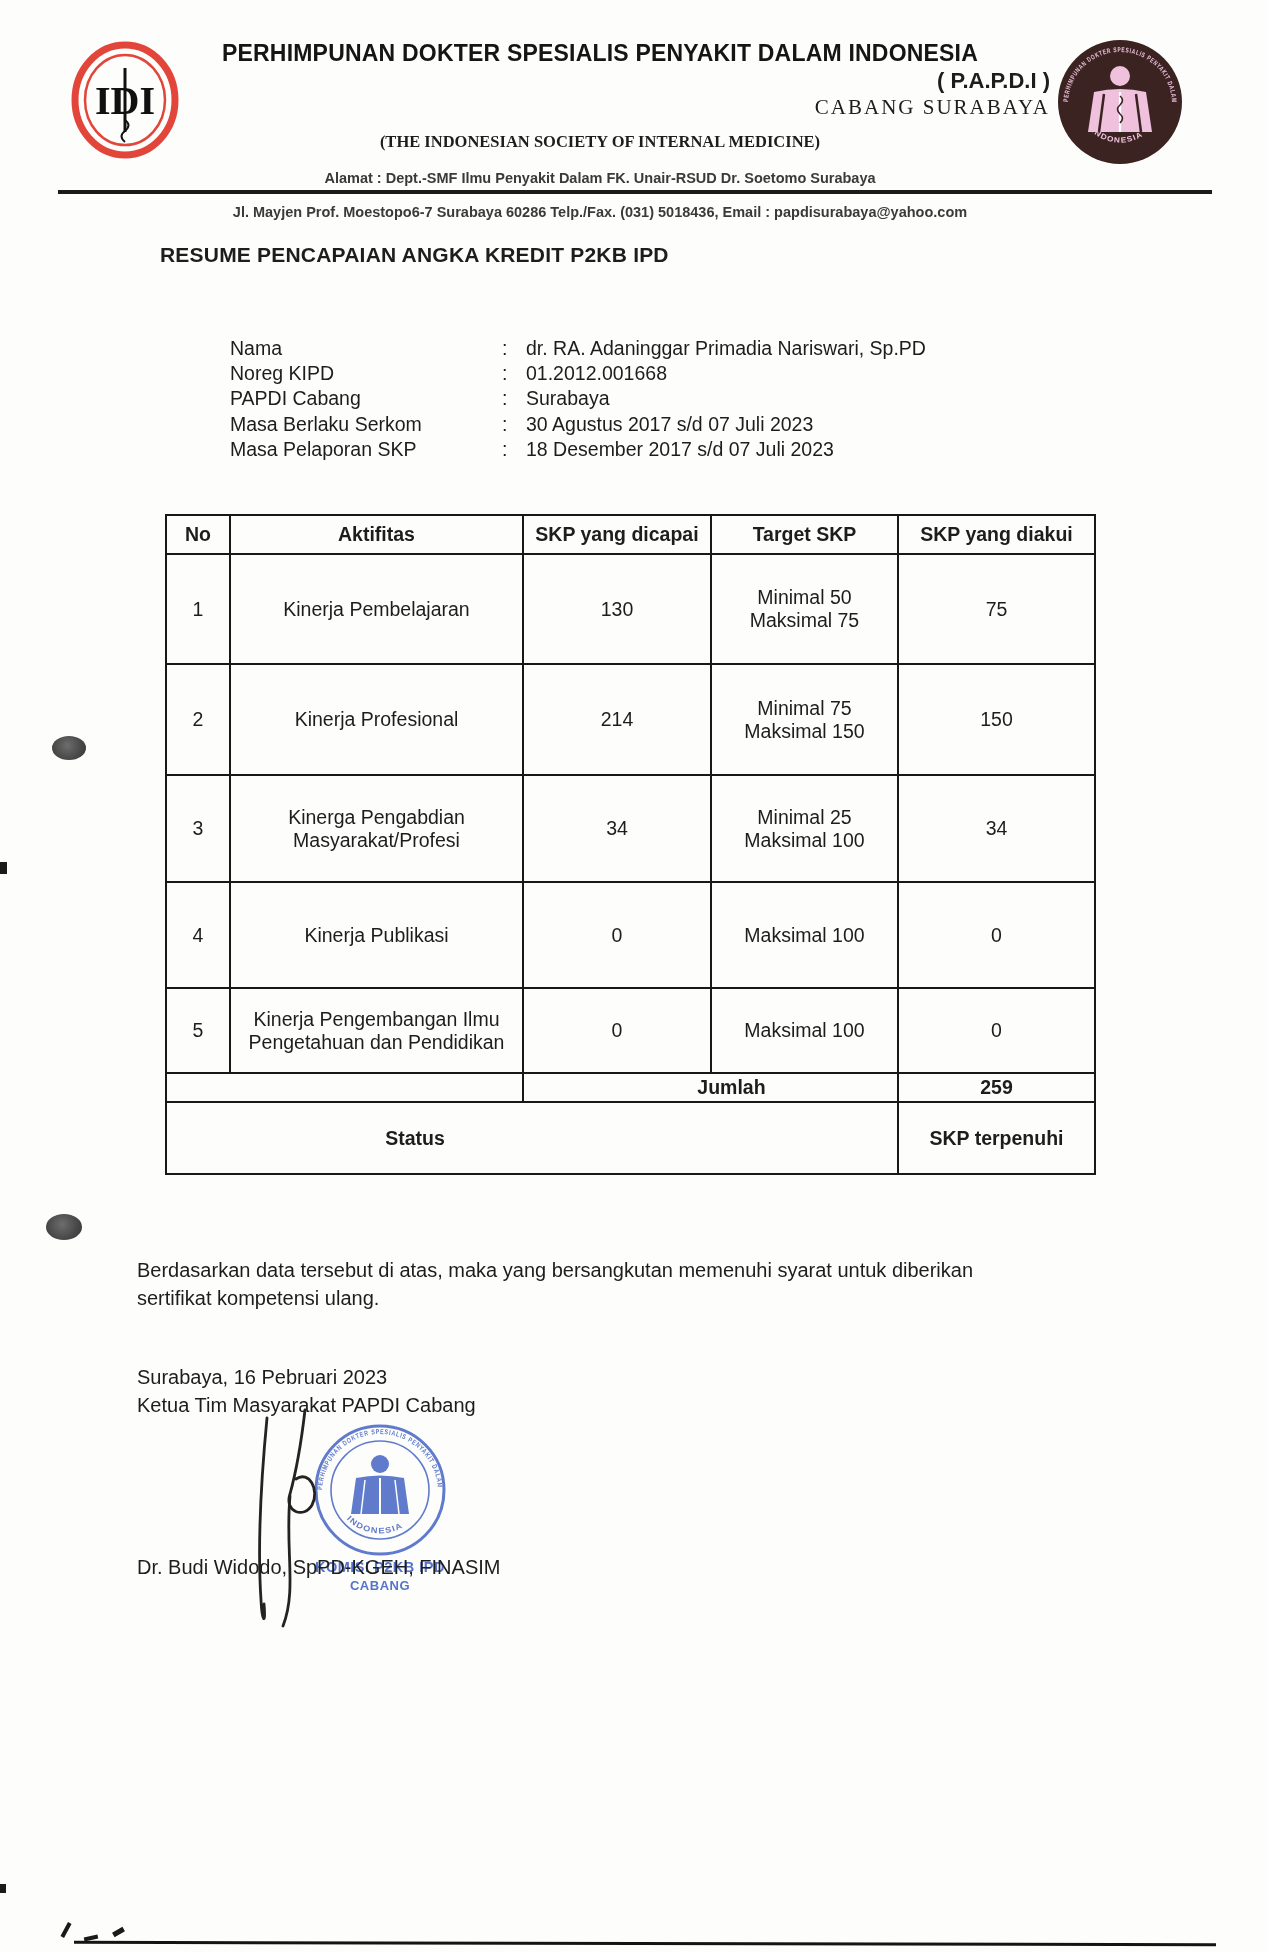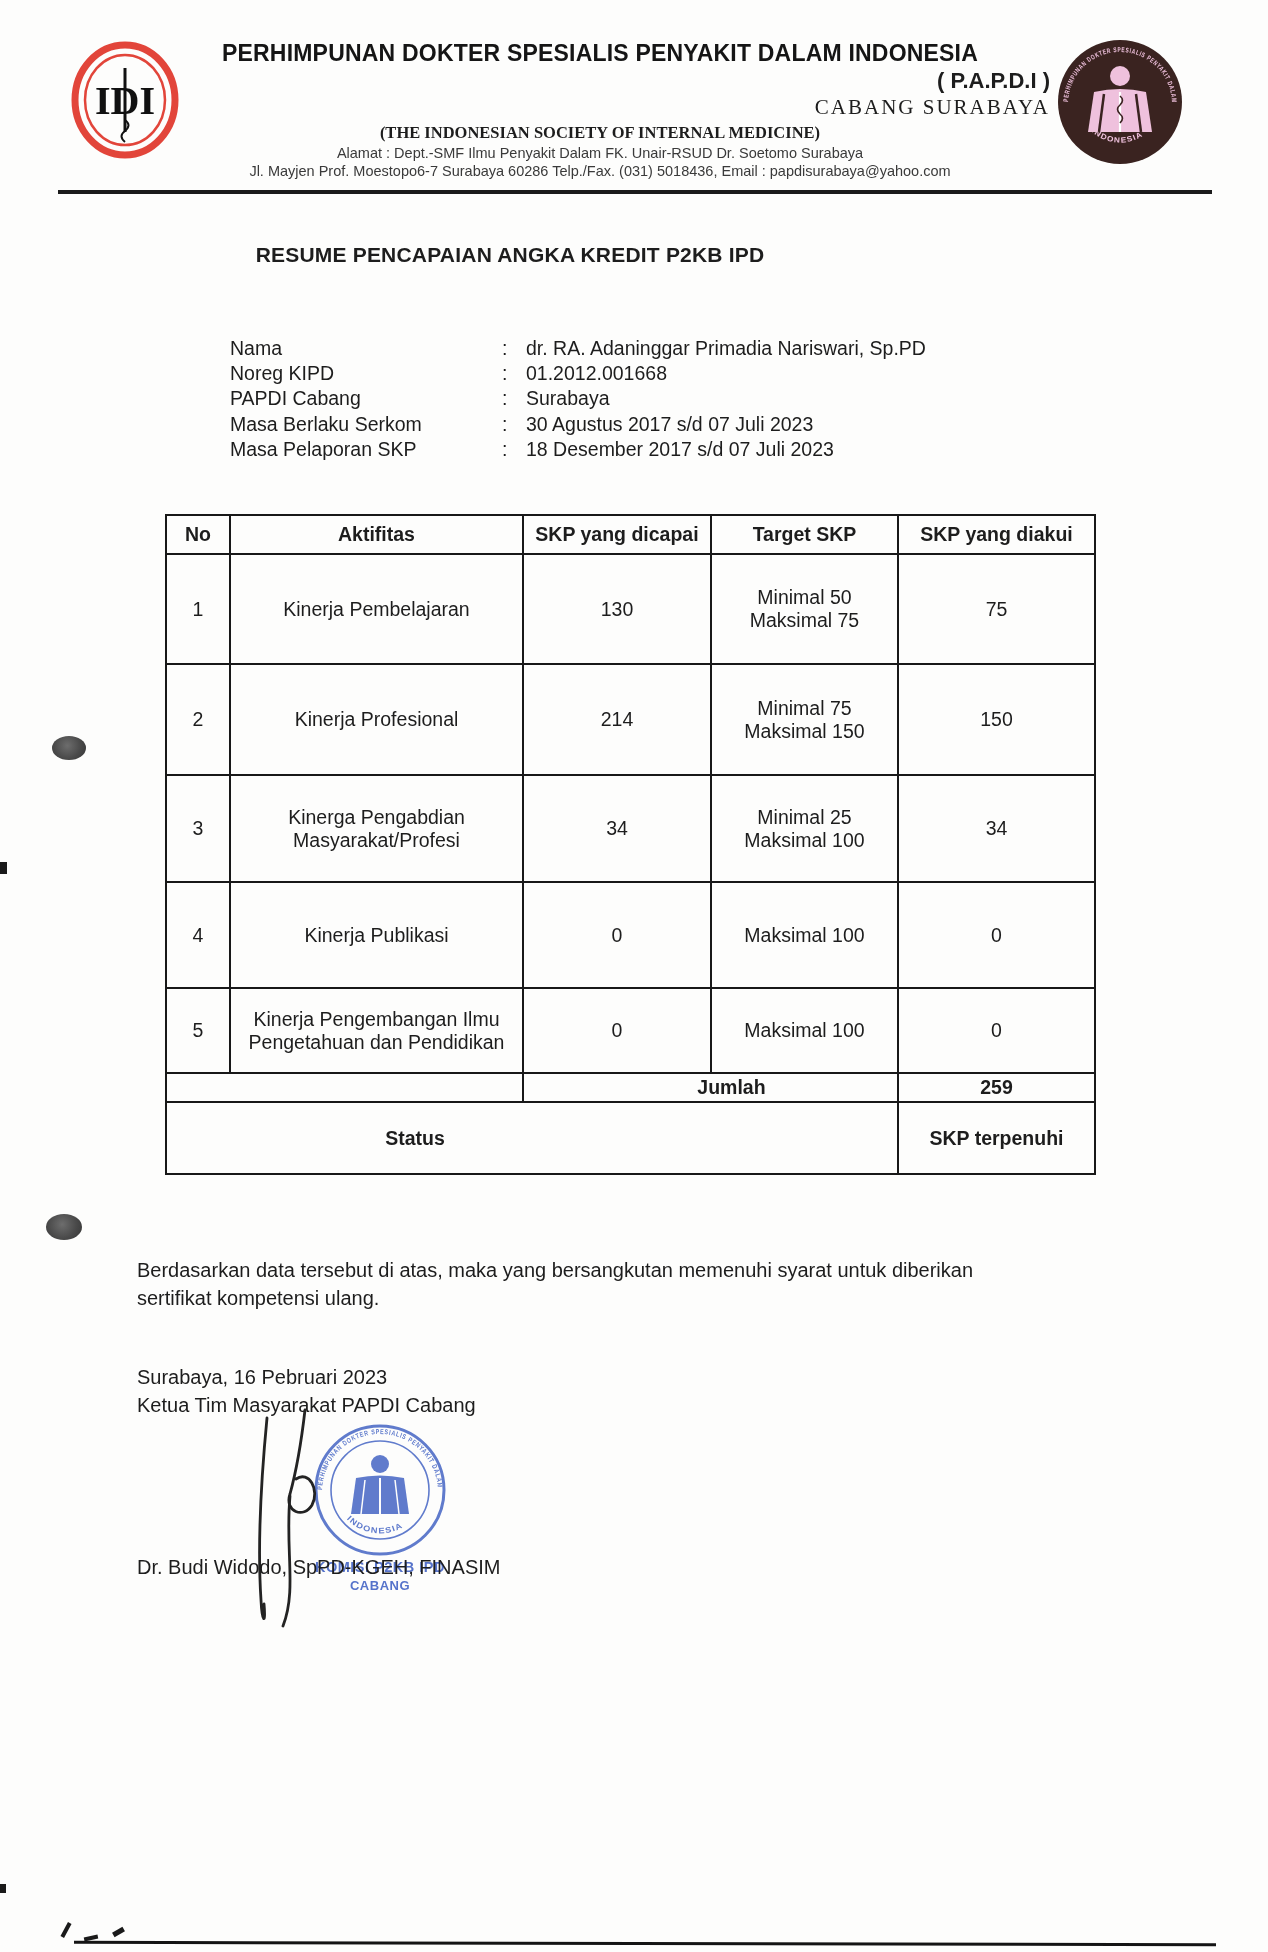--- a/index.html
+++ b/index.html
@@ -7,27 +7,27 @@
     position:relative; width:1268px; height:1952px; margin:0 auto;
     background:#fdfdfc; overflow:hidden; color:#1d1d1d;
     font-family:"Liberation Sans","DejaVu Sans",sans-serif;
   }
   
   .header { position:absolute; top:40px; left:0; width:100%; height:150px; }
   .header-text { position:absolute; left:150px; top:0; width:900px; text-align:center; }
   .org-name  { font-size:23px; font-weight:bold; letter-spacing:.2px; color:#151515; }
   .org-abbr  { font-size:22px; font-weight:bold; margin-top:1px;text-align:right; }
   .branch    { font-family:"Liberation Serif","DejaVu Serif",serif; font-size:21px; font-weight:normal; letter-spacing:2px; margin-top:1px;text-align:right; }
-  .org-en    { font-family:"Liberation Serif","DejaVu Serif",serif; font-size:16.5px; font-weight:bold; margin-top:3px; }
-  .addr      { font-size:14.5px; color:#3a3a3a; margin-top:2px; line-height:16px; }
+  .org-en    { font-family:"Liberation Serif","DejaVu Serif",serif; font-size:16.5px; font-weight:bold; margin-top:12px; }
+  .addr      { font-size:14.5px; color:#3a3a3a; margin-top:18px; line-height:16px;font-weight:bold; }
   .idi-logo  { position:absolute; left:70px; top:0px; }
   .papdi-logo{ position:absolute; left:1054px; top:-6px; }
   .divider   { position:absolute; top:190px; left:58px; width:1154px; height:4px; background:#1b1b1b; }
   
-  .doc-title { position:absolute; top:243px; left:160px; width:700px; text-align:center;
+  .doc-title { position:absolute; top:243px; left:160px; width:700px; text-align:left;
                font-size:21px; font-weight:bold; letter-spacing:.2px; }
   .fields    { position:absolute; top:336px; left:230px; font-size:19.5px; }
   .field-row { display:flex; line-height:25.2px; }
   .f-label   { width:272px; }
   .f-colon   { width:24px; }
   
   .skp-table { position:absolute; top:514px; left:165px; width:929px; border-collapse:collapse;
                table-layout:fixed; font-size:19.5px; }
   .skp-table td, .skp-table th { border:2px solid #181818; text-align:center; vertical-align:middle; padding:2px 6px; }
   .skp-table th { font-weight:bold; height:33px;margin-top:14px; }

